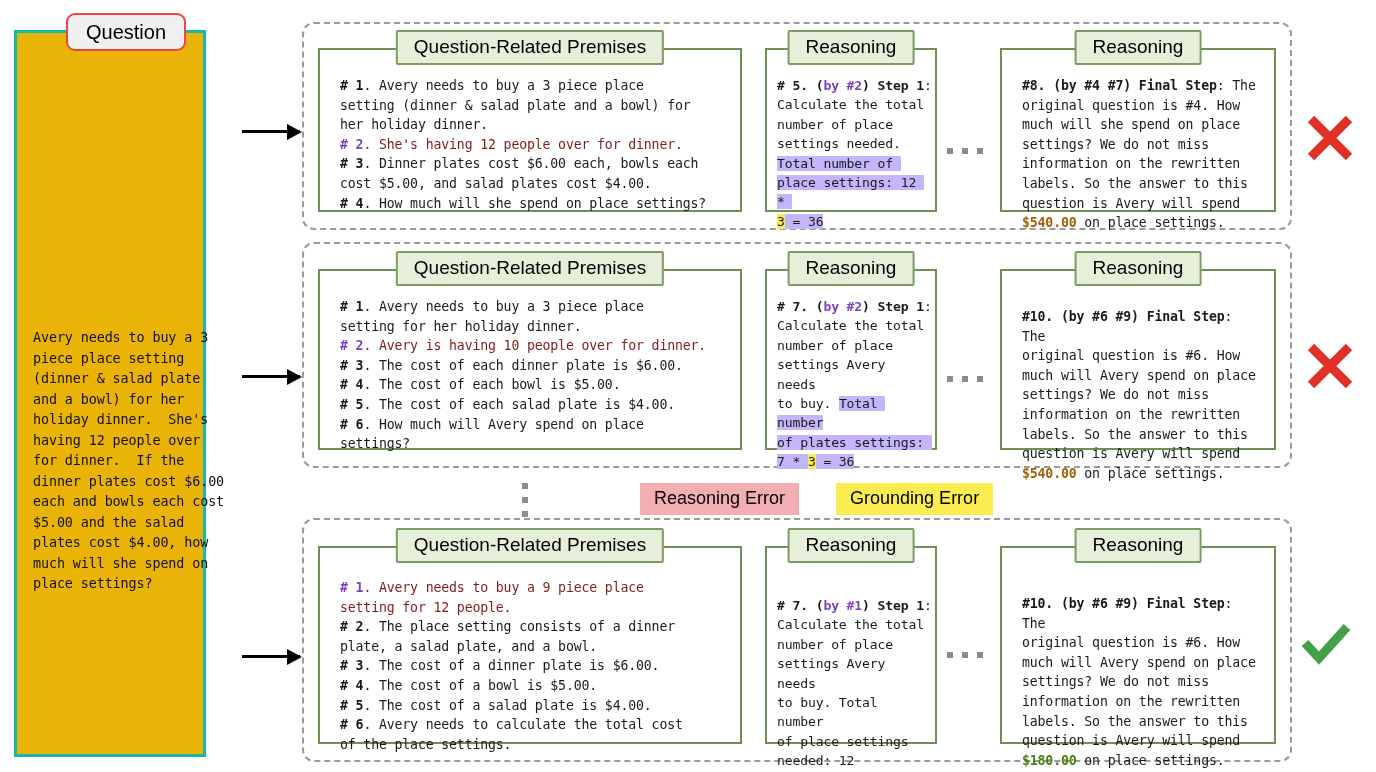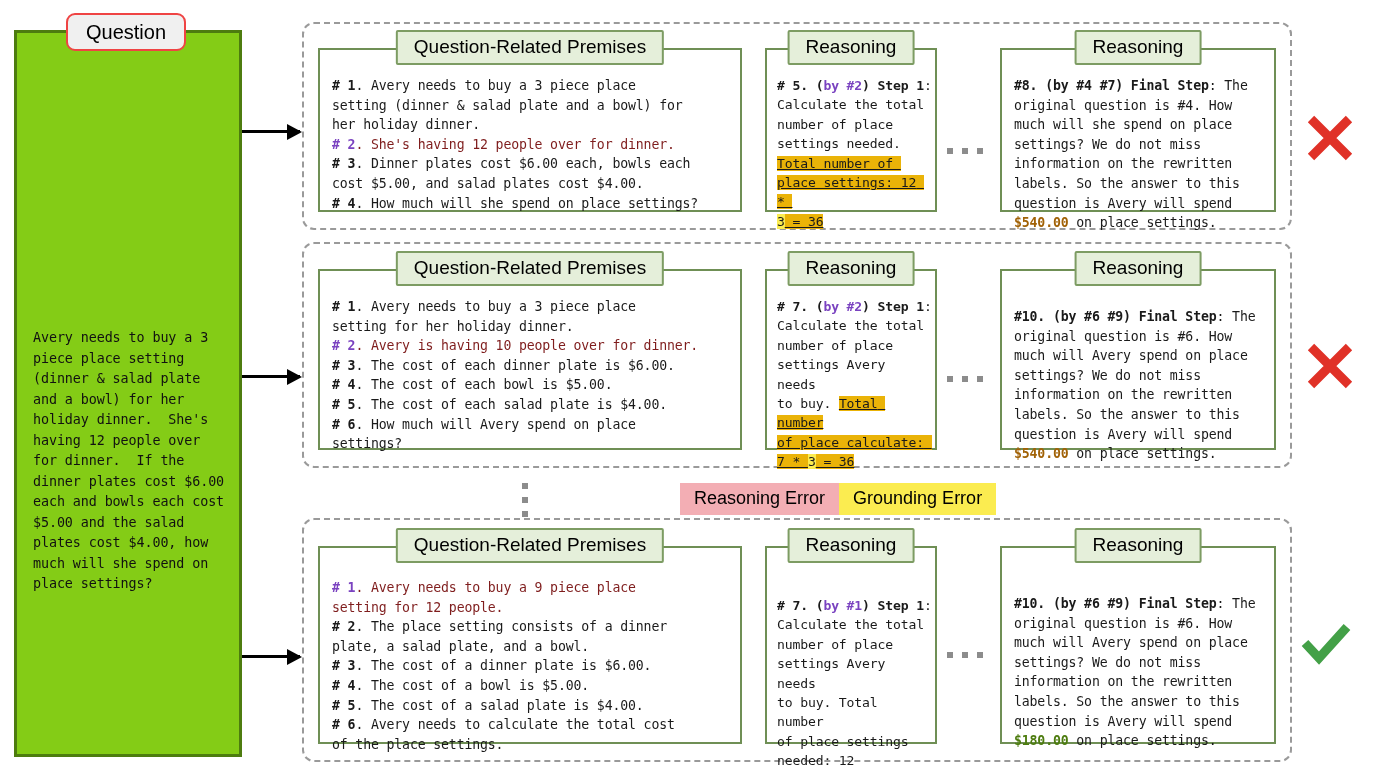--- a/index.html
+++ b/index.html
@@ -11,23 +11,23 @@
     width: 1376px; height: 772px;
     position: relative;
     font-family: "Liberation Sans", sans-serif;
     overflow: hidden;
   }
 
   
   #question-col {
     position: absolute;
     left: 14px; top: 30px;
-    width: 228px; height: 727px;
-    border: 3px solid #4d7c0f;
-    background: #84cc16;
+    width: 192px; height: 727px;
+    border: 3px solid #14b8a6;
+    background: #eab308;
   }
   #question-title {
     position: absolute;
     left: 66px; top: 13px;
     width: 120px; height: 38px;
     border: 2px solid #ef4444;
     border-radius: 9px;
     background: #f0f0f0;
     display: flex; align-items: center; justify-content: center;
     font-size: 20px; color: #000;
@@ -89,38 +89,38 @@
     color: #000;
     white-space: nowrap;
     z-index: 4;
     line-height: 1.05;
   }
   .panel-body {
     font-family: "DejaVu Sans Mono", "Liberation Mono", monospace;
     font-size: 13.2px;
     line-height: 19.6px;
     color: #1a1a1a;
-    padding: 26px 12px 10px 12px;
+    padding: 26px 12px 10px 20px;
     white-space: pre-wrap;
     letter-spacing: -0.15px;
     overflow: hidden;
   }
   .panel-body.narrow {
     padding: 26px 9px 10px 10px;
     font-size: 13.1px;
     line-height: 19.4px;
   }
 
   
   .b    { font-weight: bold; }
   .pur  { color: #7f1d1d; }
   .purb { color: #7a42c0; font-weight: bold; margin-top: 38px; }
   .red  { color: #a16207; font-weight: bold; }
   .grn  { color: #4d7c0f; font-weight: bold; }
-  .hl-reason  { background: #eab308; text-decoration: underline; }
+  .hl-reason  { background: #c4b5fd; }
   .hl-ground  { background: #fbec50; }
 
   
   .dots-h {
     position: absolute;
     display: flex;
     gap: 9px;
     align-items: center;
     z-index: 2;
   }
@@ -145,33 +145,34 @@
   
   .verdict {
     position: absolute;
     width: 52px; height: 52px;
     z-index: 6;
   }
 
   
   #legend {
     position: absolute;
-    left: 680px; top: 483px;
+    left: 640px; top: 483px;
     display: flex;
     z-index: 6;
+    gap: 21px;
   }
   .legend-chip {
     font-size: 18px;
     color: #000;
     padding: 5px 14px 6px 14px;
     line-height: 1.15;
     white-space: nowrap;
   }
   .legend-chip.reason { background: #f3aeb4; }
-  .legend-chip.ground { background: #fbec50; }
+  .legend-chip.ground { background: #fbec50; margin-left: 16px; }
 </style>
 </head>
 <body>
 
 <div id="question-col">
   <div id="question-text">Avery needs to buy a 3
 piece place setting
 (dinner &amp; salad plate
 and a bowl) for her
 holiday dinner.  She's
@@ -250,21 +251,21 @@
 settings?</div>
 </div>
 
 <div class="panel" style="left:765px; top:269px; width:172px; height:181px;">
   <div class="panel-title">Reasoning</div>
   <div class="panel-body narrow"><span class="b">#&nbsp;7.&nbsp;</span><span class="b">(</span><span class="purb">by&nbsp;#2</span><span class="b">)&nbsp;Step&nbsp;1</span>:
 Calculate the total
 number of place
 settings Avery needs
 to buy. <span class="hl-reason">Total number</span>
-<span class="hl-reason">of place calculate: </span>
+<span class="hl-reason">of plates settings: </span>
 <span class="hl-reason">7 * </span><span class="hl-ground">3</span><span class="hl-reason"> = 36</span></div>
 </div>
 
 <div class="dots-h" style="left:947px; top:376px;">
   <i></i>
     <i></i>
     <i></i>
 </div>
 
 <div class="panel" style="left:1000px; top:269px; width:276px; height:181px;">

